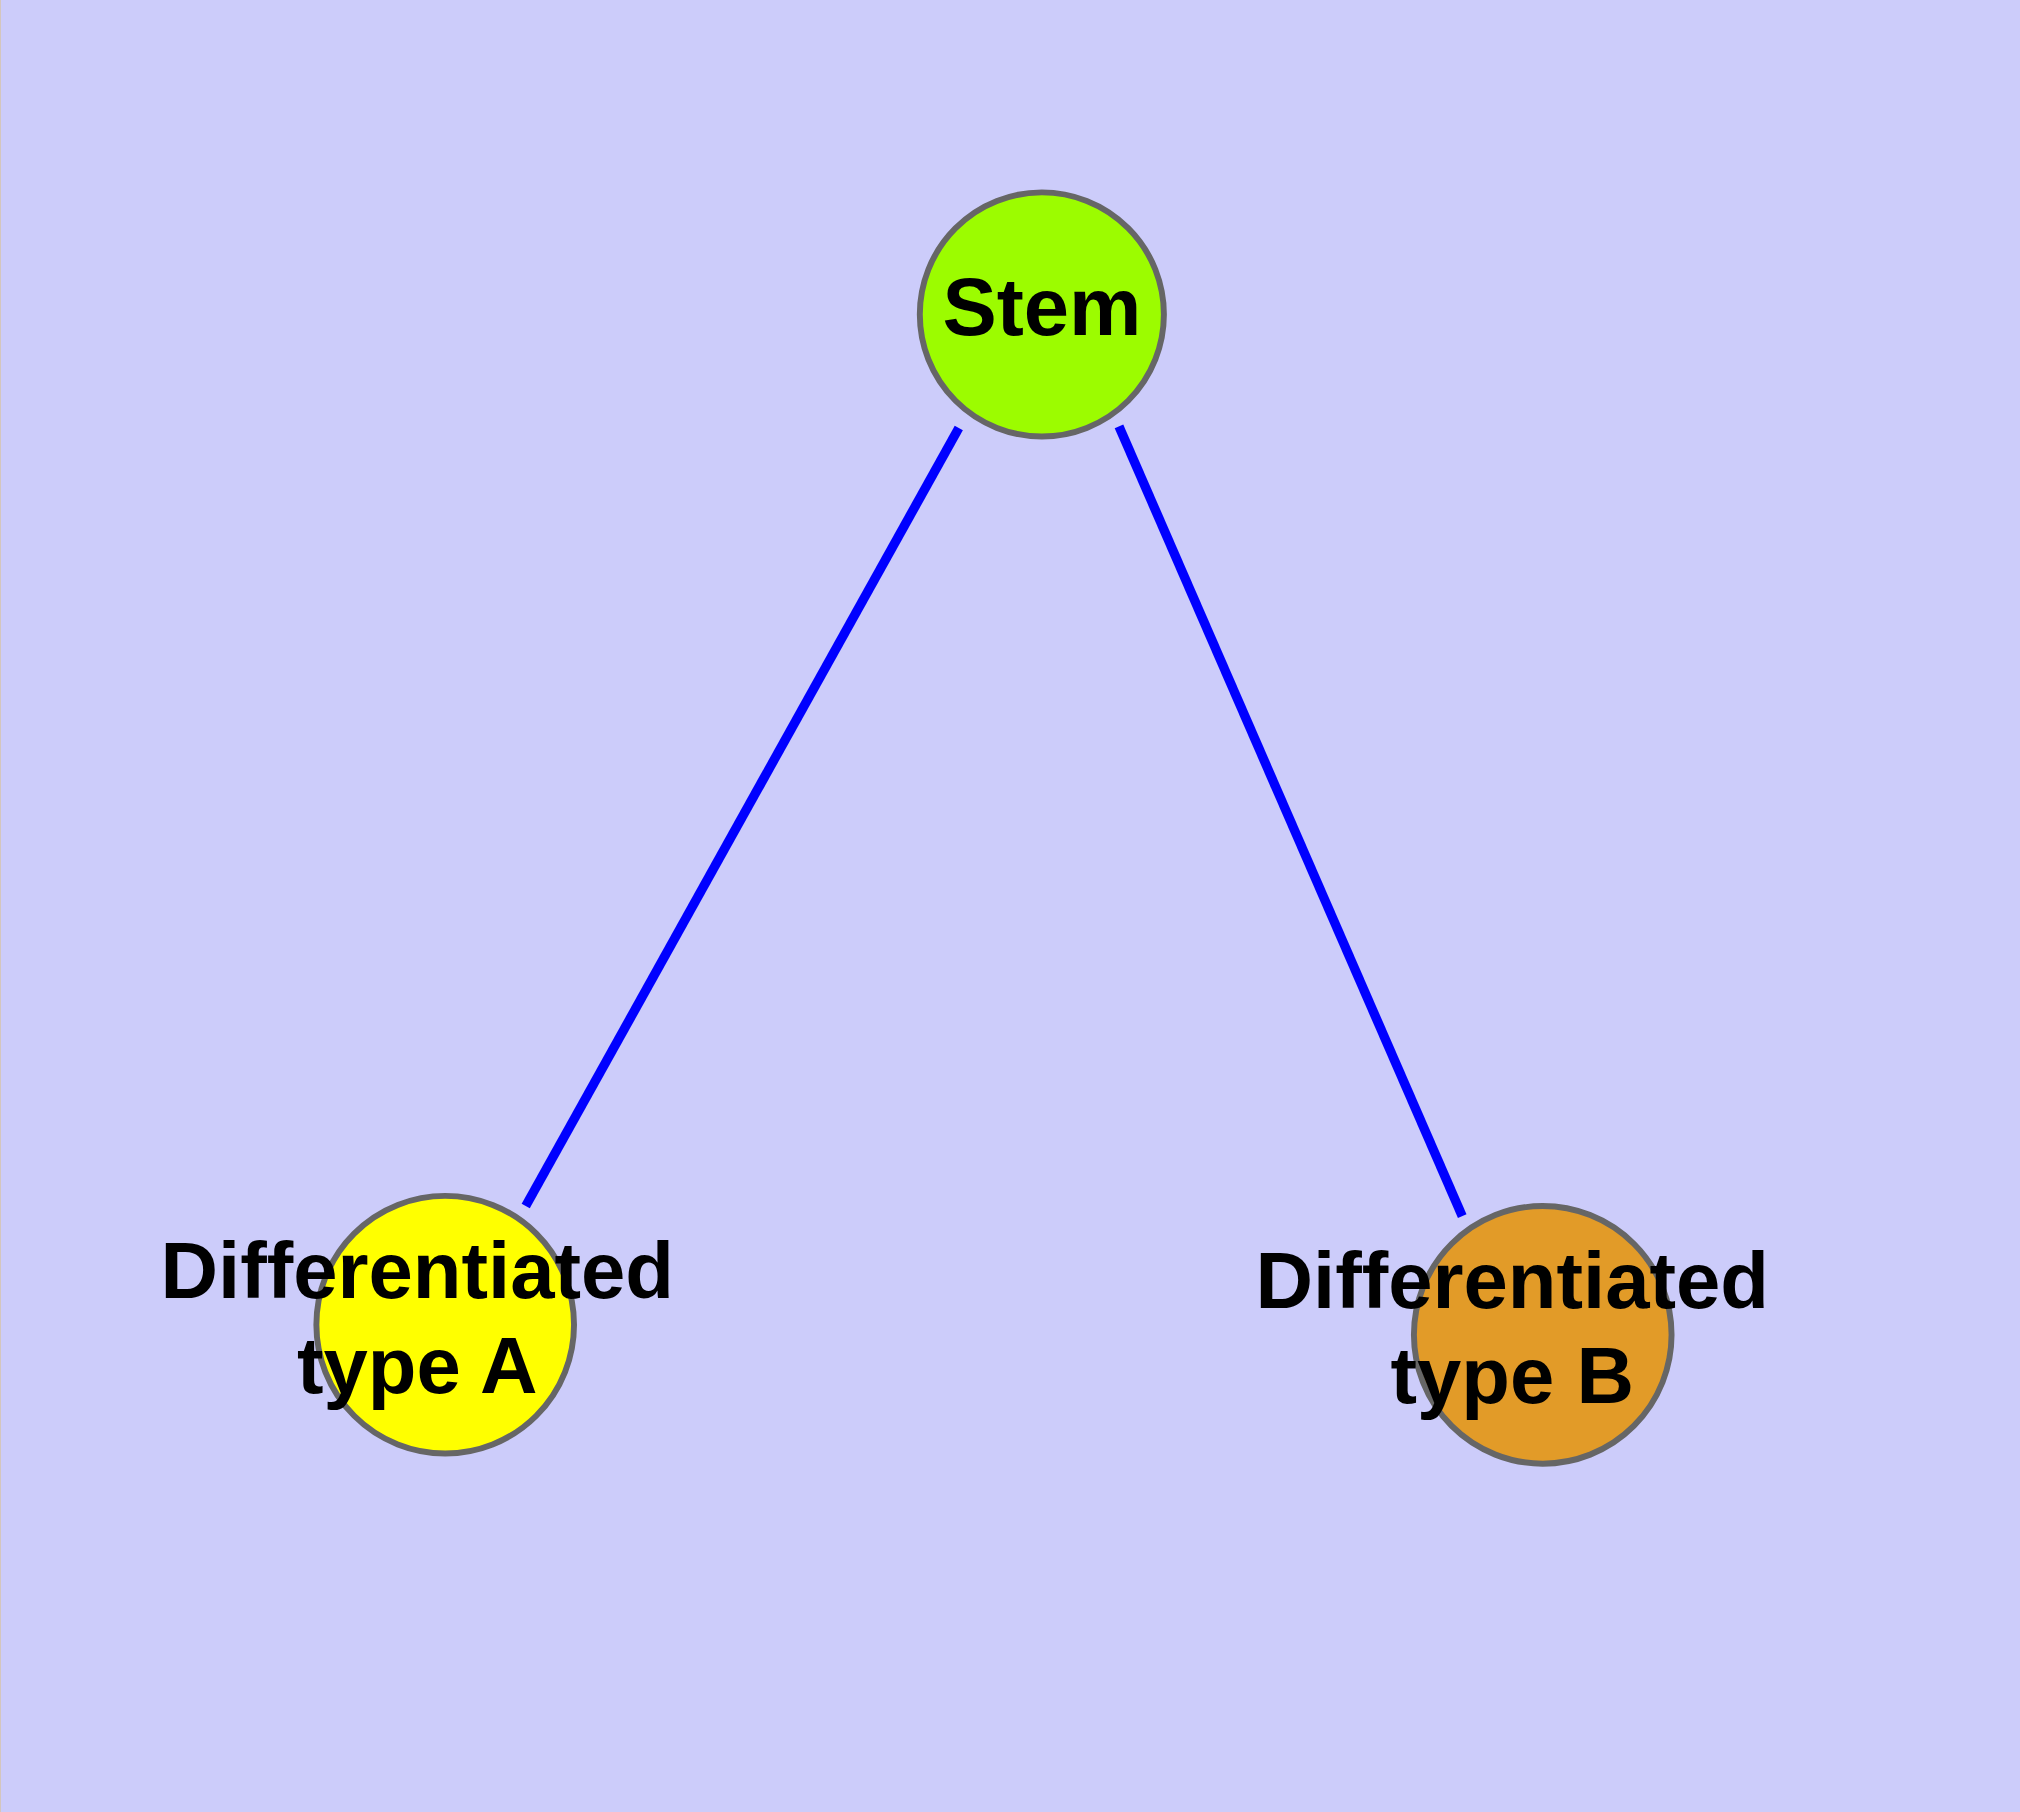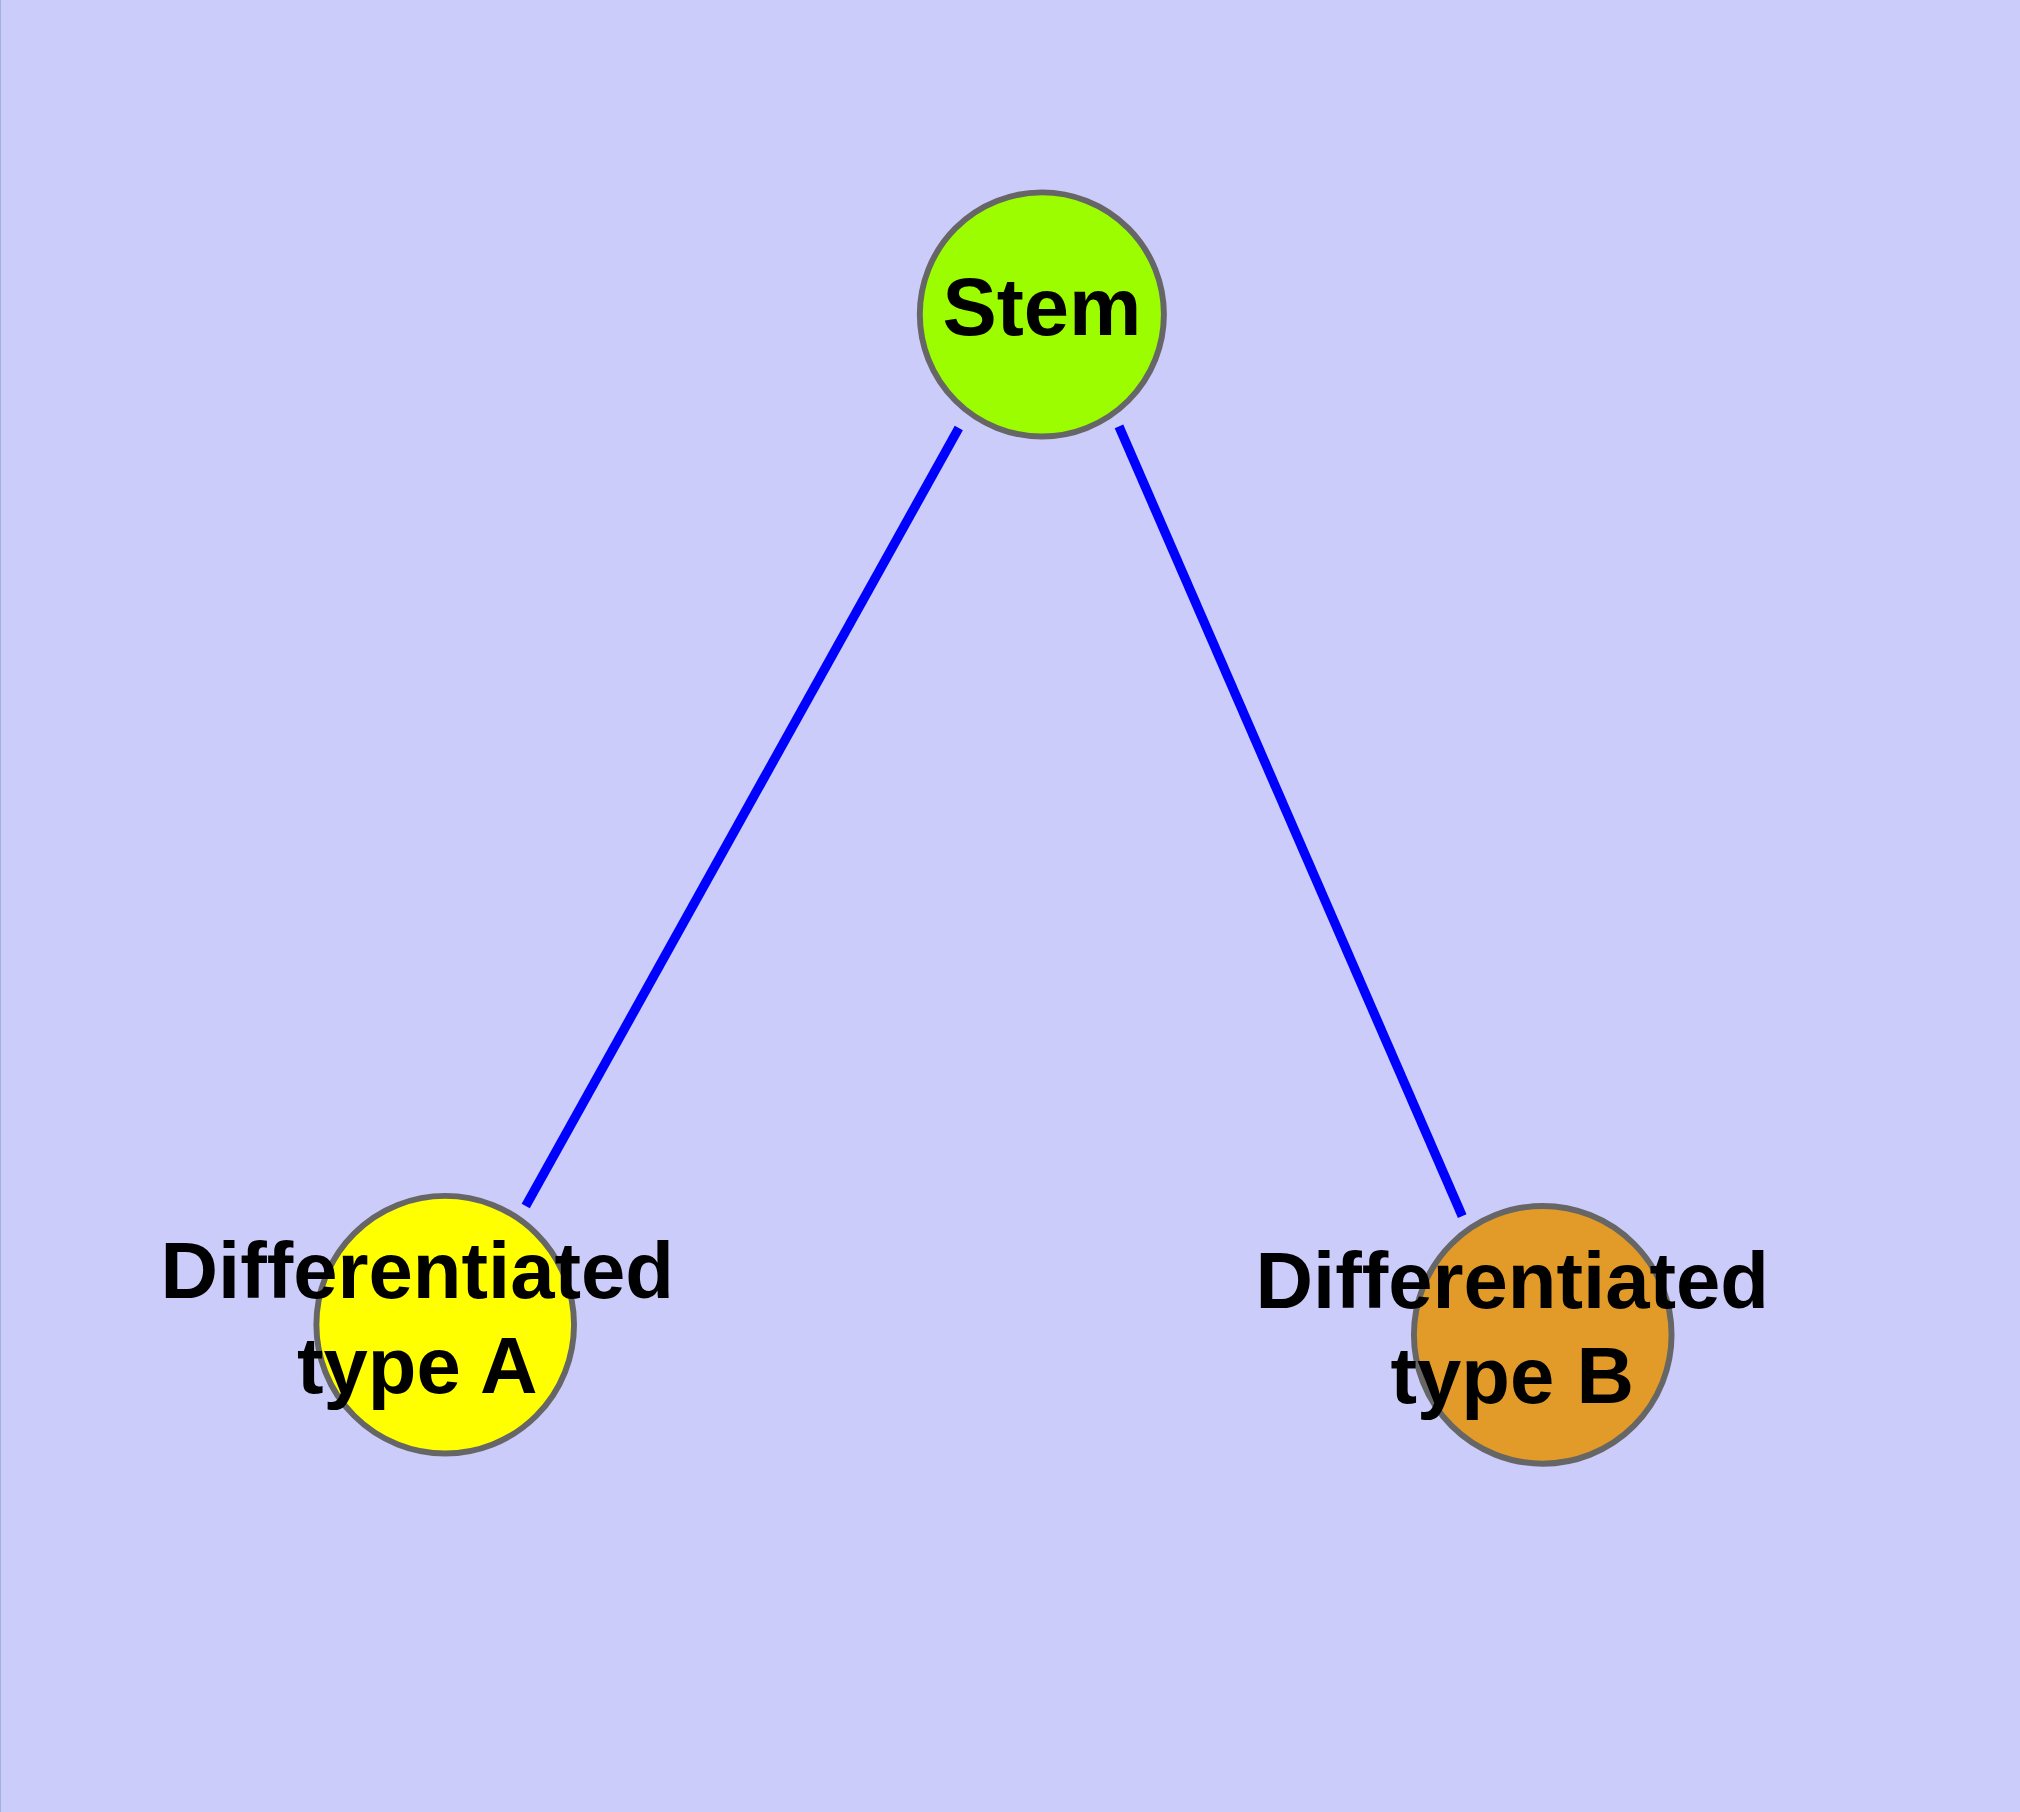--- a/index.html
+++ b/index.html
@@ -4,21 +4,21 @@
 <style>
   html, body {
     margin: 0;
     padding: 0;
     background: #ccccfa;
   }
   #stage {
     position: relative;
     width: 2021px;
     height: 1812px;
-    background: #0f766e;
+    background: #eab308;
     overflow: hidden;
     font-family: "Liberation Sans", sans-serif;
   }
   #graph-svg {
     position: absolute;
     top: 0;
     left: 0;
     width: 2021px;
     height: 1812px;
     display: block;

